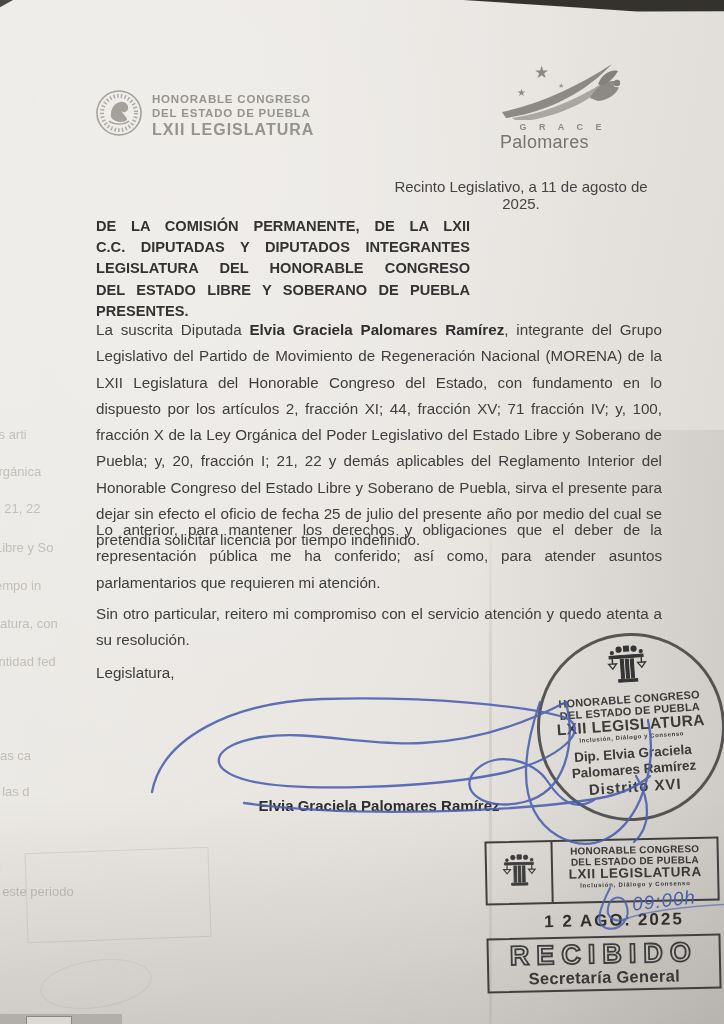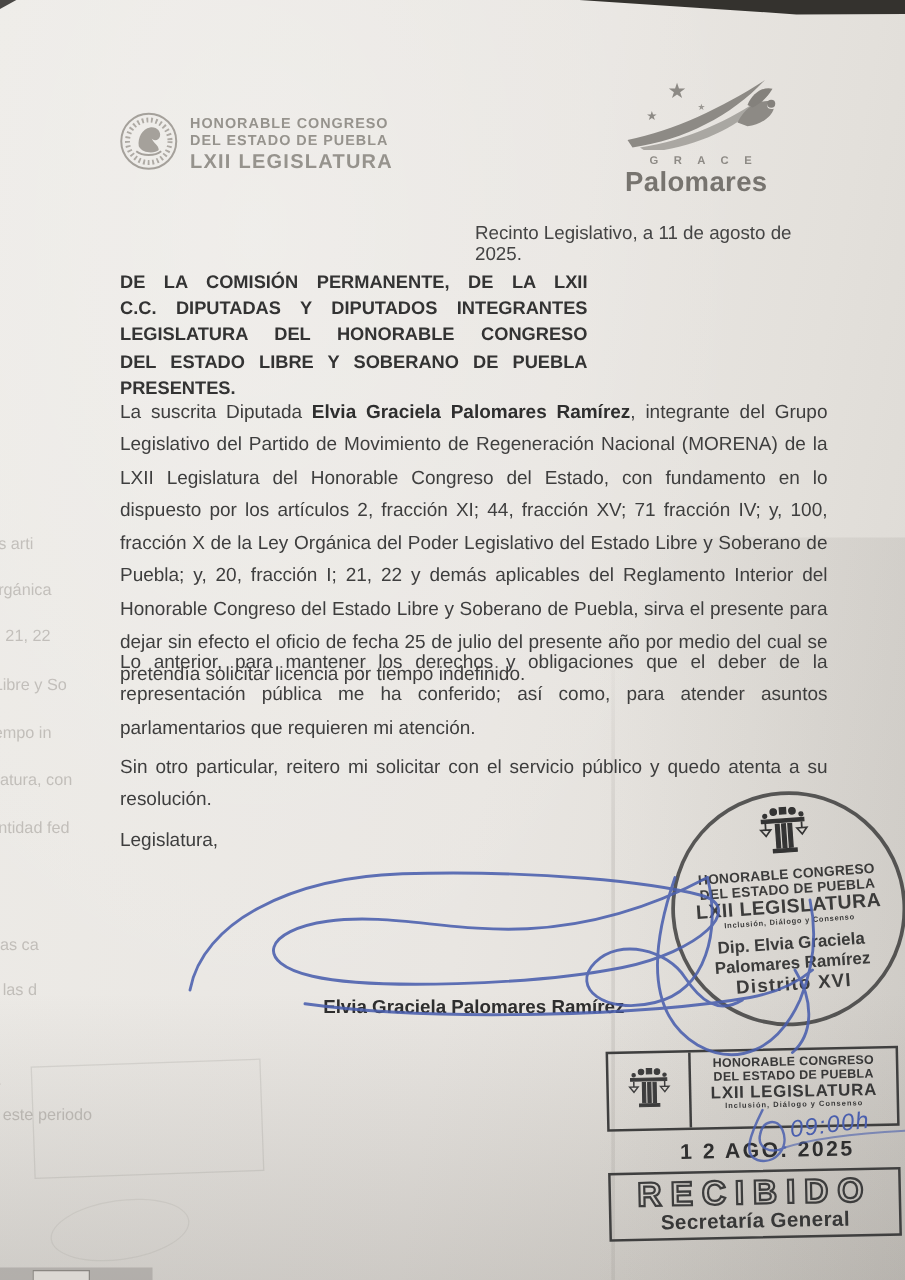--- a/index.html
+++ b/index.html
@@ -26,23 +26,23 @@
   .right-shade{position:absolute;top:430px;right:0;width:250px;height:594px;
     background:linear-gradient(90deg,transparent,rgba(92,87,80,.10));}
   .crease{position:absolute;left:489px;top:500px;width:3px;height:524px;
     background:linear-gradient(180deg,transparent,rgba(120,115,110,.16) 35%,rgba(120,115,110,.12));}
   .corner-bl{position:absolute;left:0;top:1014px;width:122px;height:10px;background:#9b9894;opacity:.55;}
   .corner-bl-light{position:absolute;left:26px;top:1016px;width:44px;height:7px;background:#dcd9d4;border:1px solid #8a8782;}
   
   .hdr-line{font-weight:bold;letter-spacing:.8px;color:var(--headerGray);line-height:14px;font-size:11.5px;}
   .hdr-line.big{font-size:16px;line-height:19px;letter-spacing:1px;}
   .grace-word{font-size:9px;letter-spacing:5px;color:#8d8a85;font-weight:bold;}
-  .palomares-word{font-size:22px;font-weight:bold;color:#77746f;letter-spacing:.3px;}
-  
-  .dateline{left:380px;top:178px;width:282px;text-align:left;font-size:15px;color:#444;}
+  .palomares-word{font-size:18px;font-weight:normal;color:#77746f;letter-spacing:.3px;}
+  
+  .dateline{left:380px;top:178px;width:282px;text-align:center;font-size:15px;color:#444;}
   .addr{left:96px;top:216px;width:374px;font-weight:bold;color:#333;font-size:14.6px;line-height:21.2px;}
   .addr .jl{text-align:justify;text-align-last:justify;white-space:nowrap;}
   .addr .last{text-align-last:left;}
   .para{left:96px;width:566px;font-size:15.2px;line-height:26.3px;text-align:justify;color:#3e3e3e;}
   .closing{left:96px;top:664px;font-size:15.2px;color:#3e3e3e;}
   
   .sig-svg{position:absolute;left:0;top:0;width:724px;height:1024px;pointer-events:none;z-index:6;}
   
   .sig-name{left:96px;top:797px;width:566px;text-align:center;font-weight:bold;font-size:15px;color:#2e2e2e;z-index:5;}
   .sig-title{left:96px;top:820px;width:566px;text-align:center;font-weight:bold;font-size:15.4px;color:#2e2e2e;z-index:5;}
@@ -144,21 +144,21 @@
     <div class="jl">C.C. DIPUTADAS Y DIPUTADOS INTEGRANTES</div>
     <div class="jl">LEGISLATURA DEL HONORABLE CONGRESO</div>
     <div class="jl">DEL ESTADO LIBRE Y SOBERANO DE PUEBLA</div>
     <div class="jl last">PRESENTES.</div>
   </div>
 
   <div class="abs para" style="top:317px;">
     <span>La suscrita Diputada </span><span style="font-weight:bold;color:#2e2e2e;">Elvia Graciela Palomares Ramírez</span><span>, integrante del Grupo Legislativo del Partido de Movimiento de Regeneración Nacional (MORENA) de la LXII Legislatura del Honorable Congreso del Estado, con fundamento en lo dispuesto por los artículos 2, fracción XI; 44, fracción XV; 71 fracción IV; y, 100, fracción X de la Ley Orgánica del Poder Legislativo del Estado Libre y Soberano de Puebla; y, 20, fracción I; 21, 22 y demás aplicables del Reglamento Interior del Honorable Congreso del Estado Libre y Soberano de Puebla, sirva el presente para dejar sin efecto el oficio de fecha 25 de julio del presente año por medio del cual se pretendía solicitar licencia por tiempo indefinido.</span>
   </div>
   <div class="abs para" style="top:517px;">Lo anterior, para mantener los derechos y obligaciones que el deber de la representación pública me ha conferido; así como, para atender asuntos parlamentarios que requieren mi atención.</div>
-  <div class="abs para" style="top:601px;">Sin otro particular, reitero mi solicitar con el servicio público y quedo atenta a su resolución.</div>
+  <div class="abs para" style="top:601px;">Sin otro particular, reitero mi compromiso con el servicio atención y quedo atenta a su resolución.</div>
   <div class="abs closing">Legislatura,</div>
 
   <div class="abs round-stamp">
     <div style="margin-top:9px;">
       <svg width="54" height="44" viewBox="0 0 54 44">
         <g fill="#343434" stroke="#343434">
           <circle cx="13" cy="7" r="1.6"></circle>
             <circle cx="20" cy="4" r="2.6"></circle>
           <rect x="25" y="1" width="5" height="5"></rect>
             <circle cx="35" cy="4" r="2.6"></circle>

